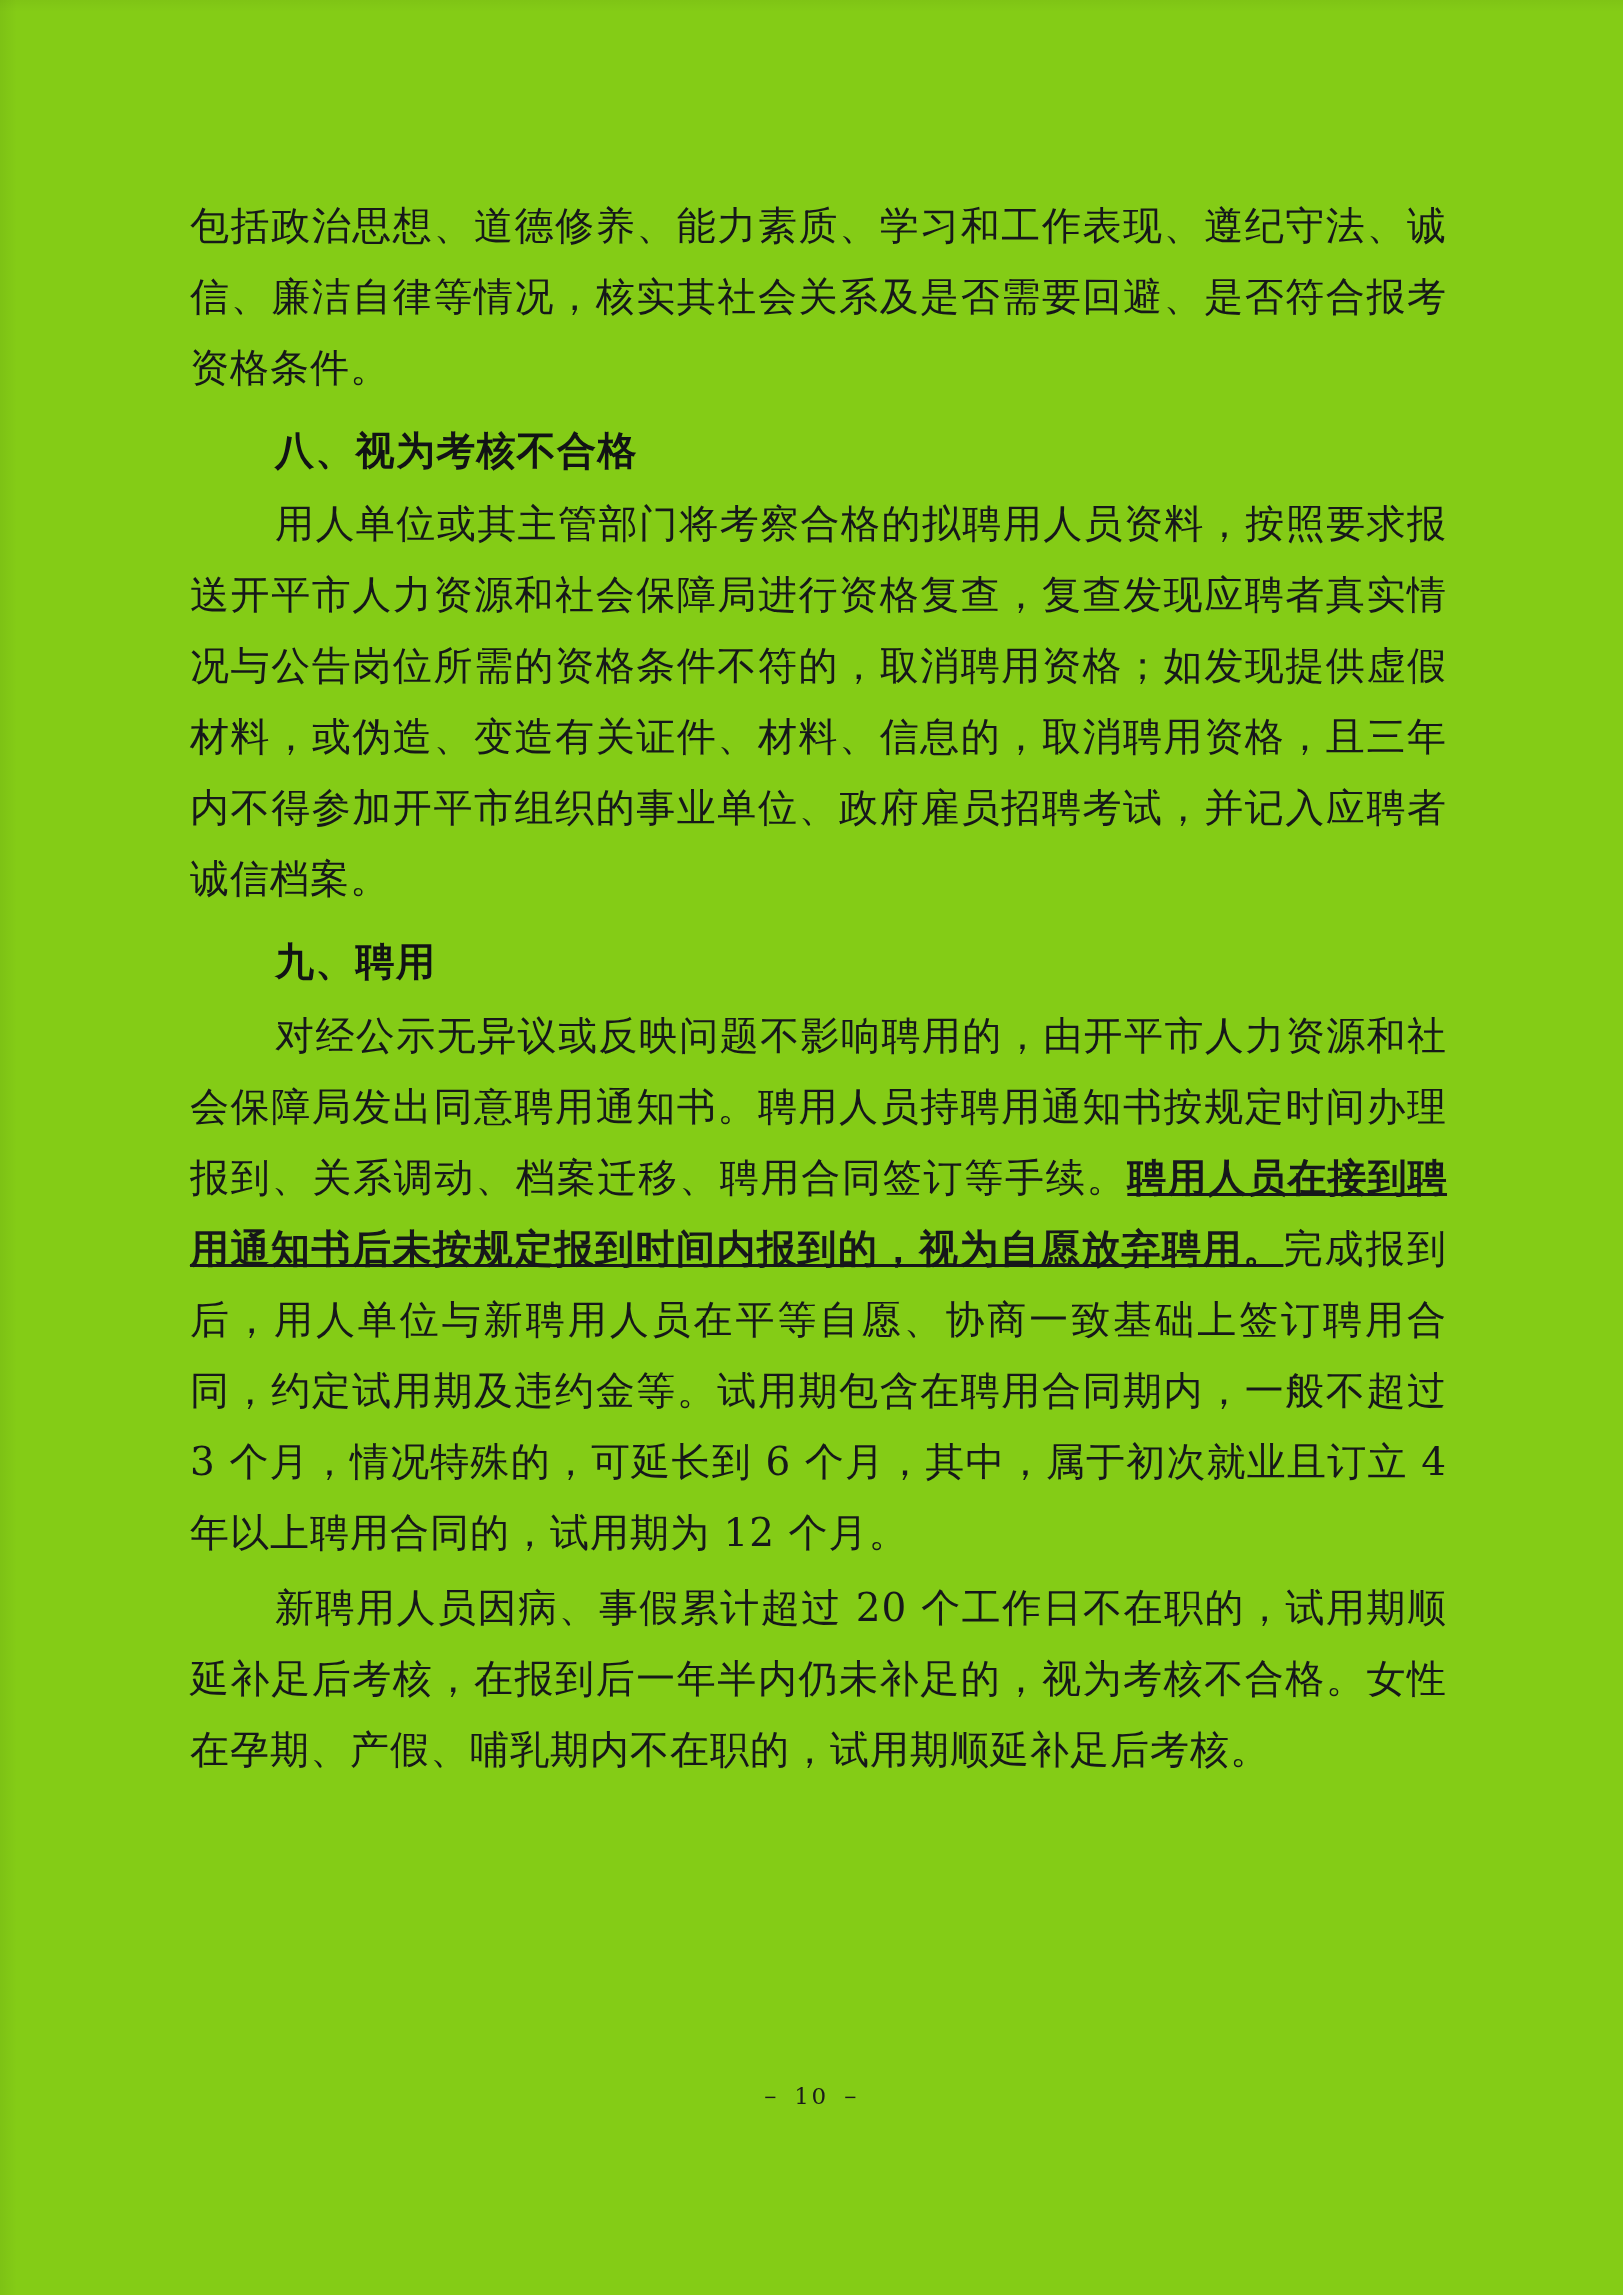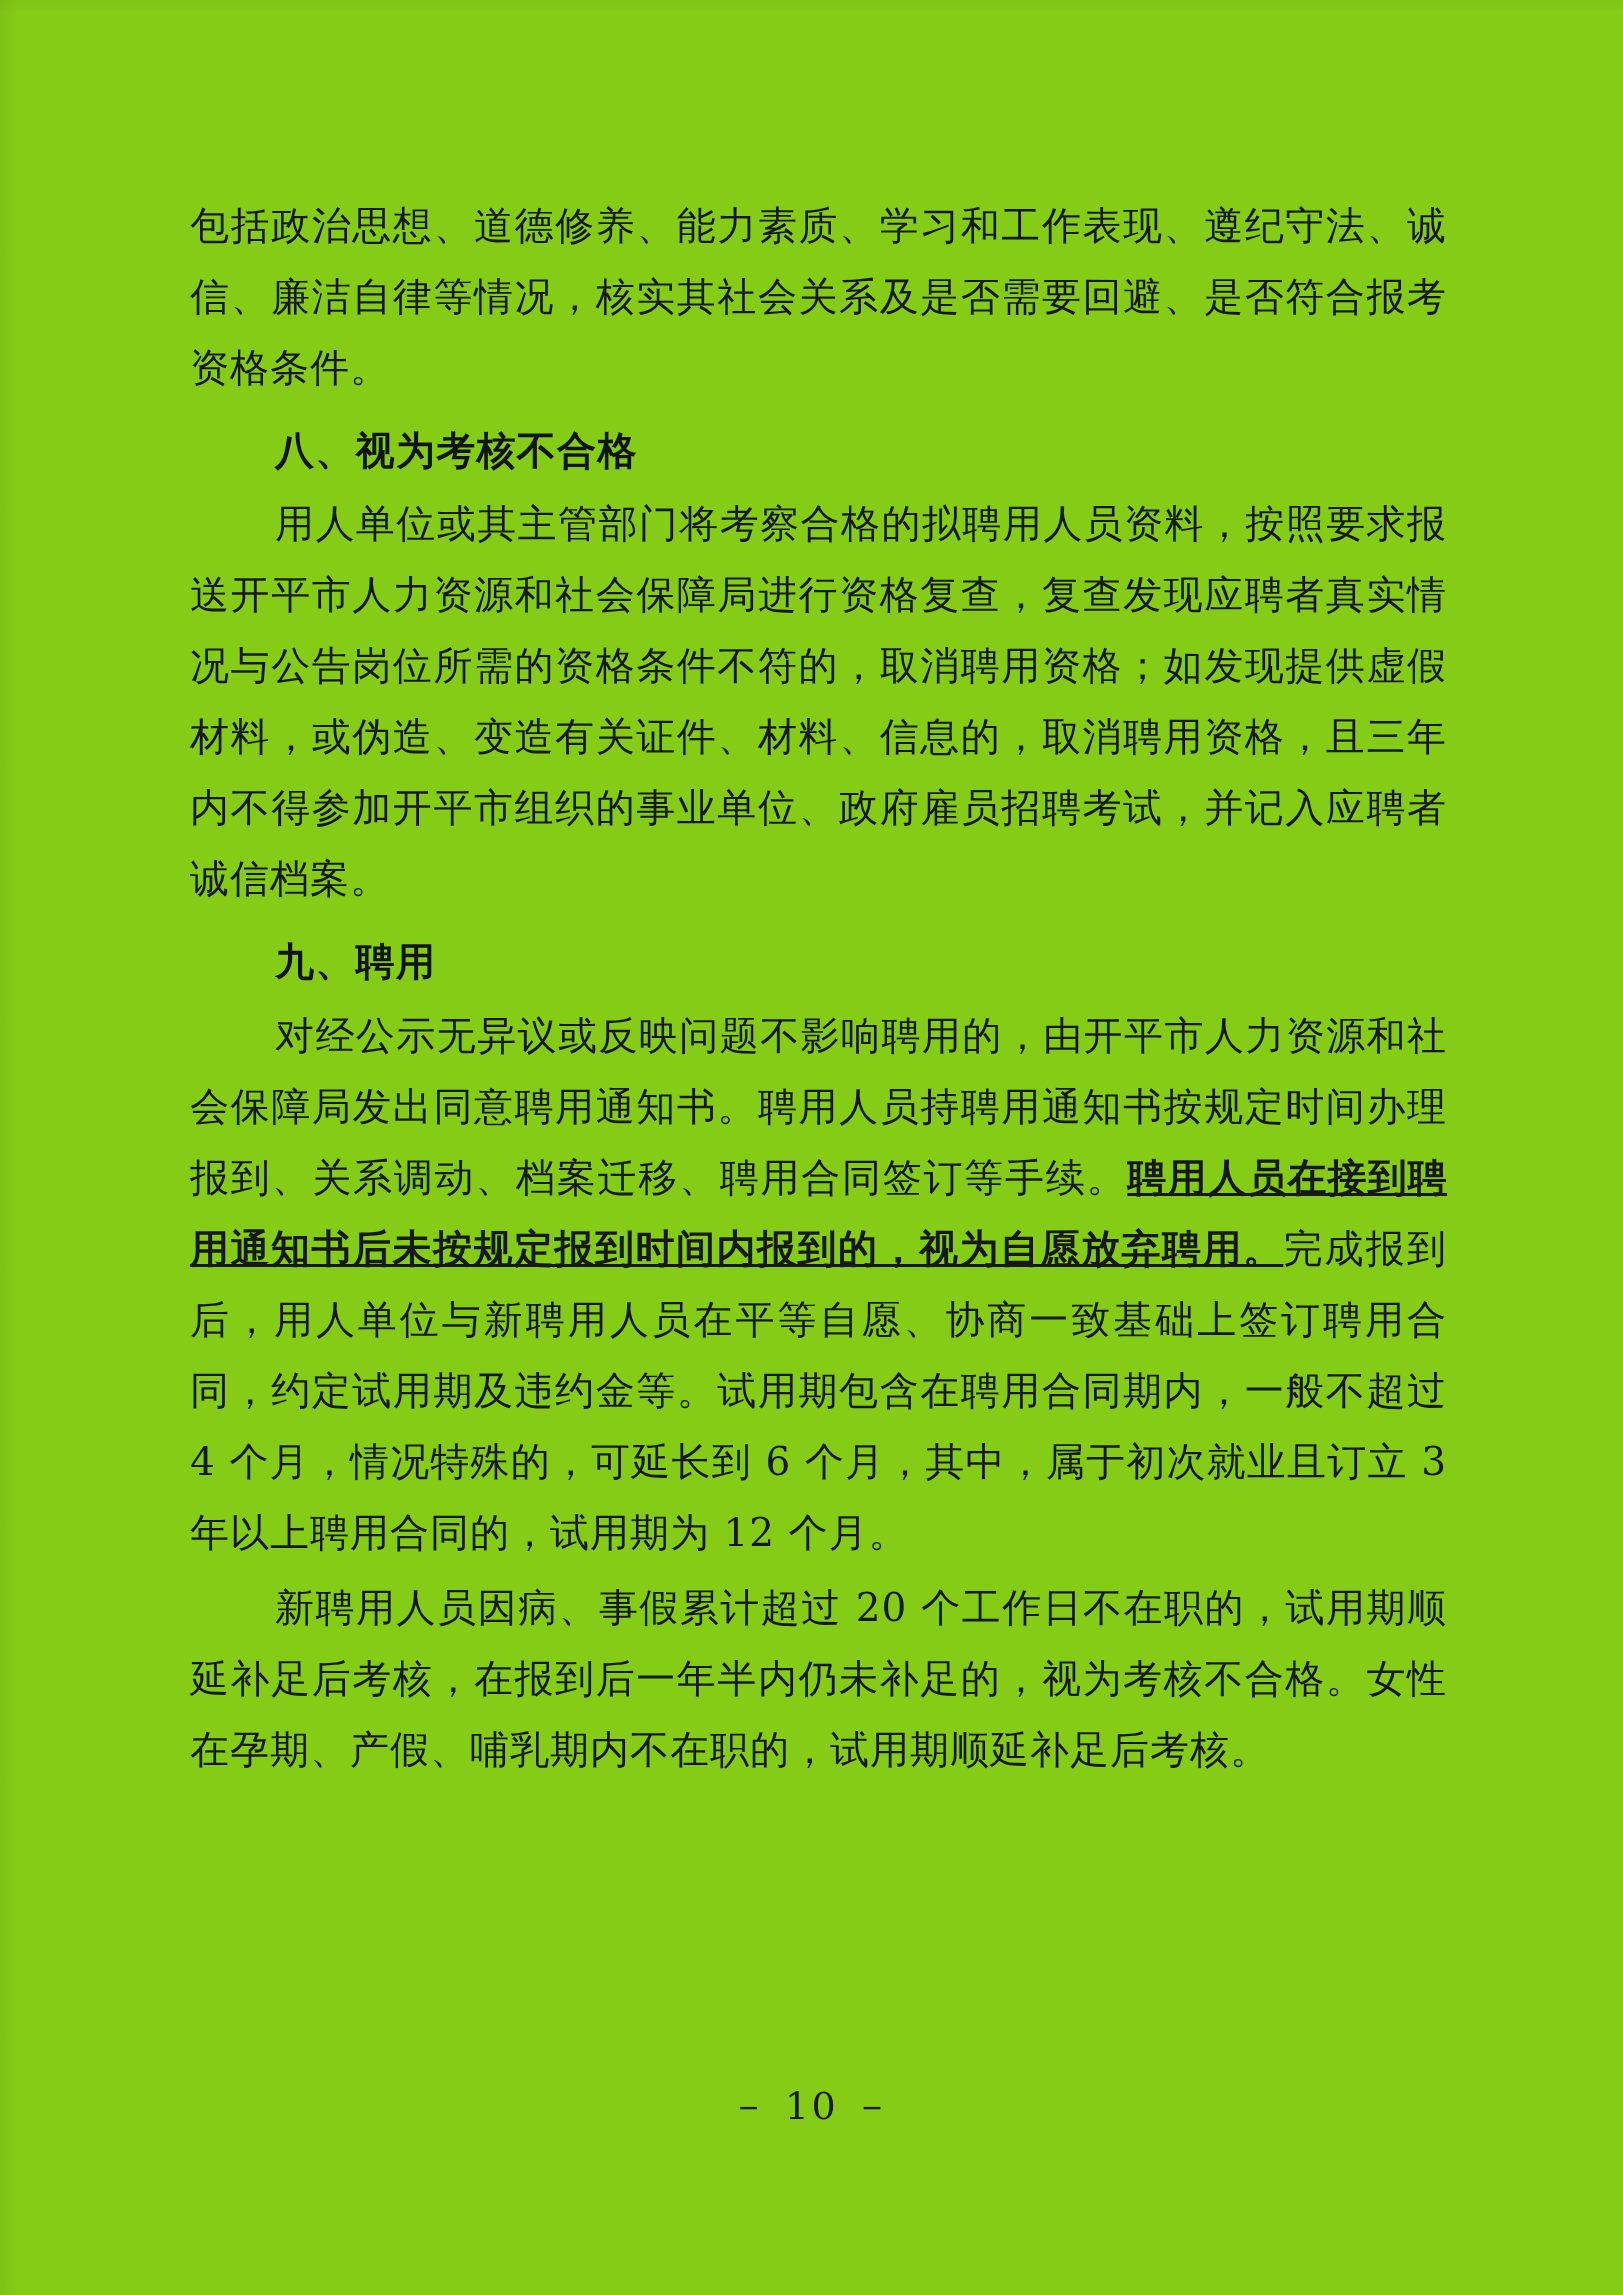--- a/index.html
+++ b/index.html
@@ -56,21 +56,21 @@
     font-weight: bold;
     letter-spacing: 0.3px;
     text-decoration: underline;
   }
   .page-number {
     position: absolute;
     left: 0;
     top: 2081px;
     width: 1623px;
     text-align: center;
-    font-size: 38px;
+    font-size: 23px;
     letter-spacing: 2.6px;
     color: #1b1b1b;
     font-family: "DejaVu Serif", serif;
   }
   .edge-shadow-left {
     position: absolute;
     left: 0;
     top: 0;
     width: 17px;
     height: 2295px;
@@ -97,21 +97,21 @@
     <p class="para">包括政治思想、道德修养、能力素质、学习和工作表现、遵纪守法、诚信、廉洁自律等情况，核实其社会关系及是否需要回避、是否符合报考资格条件。</p>
 
     <h2 class="heading">八、视为考核不合格</h2>
 
     <p class="para indent">用人单位或其主管部门将考察合格的拟聘用人员资料，按照要求报送开平市人力资源和社会保障局进行资格复查，复查发现应聘者真实情况与公告岗位所需的资格条件不符的，取消聘用资格；如发现提供虚假材料，或伪造、变造有关证件、材料、信息的，取消聘用资格，且三年内不得参加开平市组织的事业单位、政府雇员招聘考试，并记入应聘者诚信档案。</p>
 
 
     <h2 class="heading">九、聘用</h2>
 
     <p class="para indent">
-      <span>对经公示无异议或反映问题不影响聘用的，由开平市人力资源和社会保障局发出同意聘用通知书。聘用人员持聘用通知书按规定时间办理报到、关系调动、档案迁移、聘用合同签订等手续。</span><span class="bold-run">聘用人员在接到聘用通知书后未按规定报到时间内报到的，视为自愿放弃聘用。</span><span>完成报到后，用人单位与新聘用人员在平等自愿、协商一致基础上签订聘用合同，约定试用期及违约金等。试用期包含在聘用合同期内，一般不超过 4 个月，情况特殊的，可延长到 6 个月，其中，属于初次就业且订立 3 年以上聘用合同的，试用期为 12 个月。</span>
+      <span>对经公示无异议或反映问题不影响聘用的，由开平市人力资源和社会保障局发出同意聘用通知书。聘用人员持聘用通知书按规定时间办理报到、关系调动、档案迁移、聘用合同签订等手续。</span><span class="bold-run">聘用人员在接到聘用通知书后未按规定报到时间内报到的，视为自愿放弃聘用。</span><span>完成报到后，用人单位与新聘用人员在平等自愿、协商一致基础上签订聘用合同，约定试用期及违约金等。试用期包含在聘用合同期内，一般不超过 3 个月，情况特殊的，可延长到 6 个月，其中，属于初次就业且订立 4 年以上聘用合同的，试用期为 12 个月。</span>
     </p>
 
     <p class="para indent">新聘用人员因病、事假累计超过 20 个工作日不在职的，试用期顺延补足后考核，在报到后一年半内仍未补足的，视为考核不合格。女性在孕期、产假、哺乳期内不在职的，试用期顺延补足后考核。</p>
 
   </div>
 
   <div class="page-number">－ 10 －</div>
 </div>
 
 

